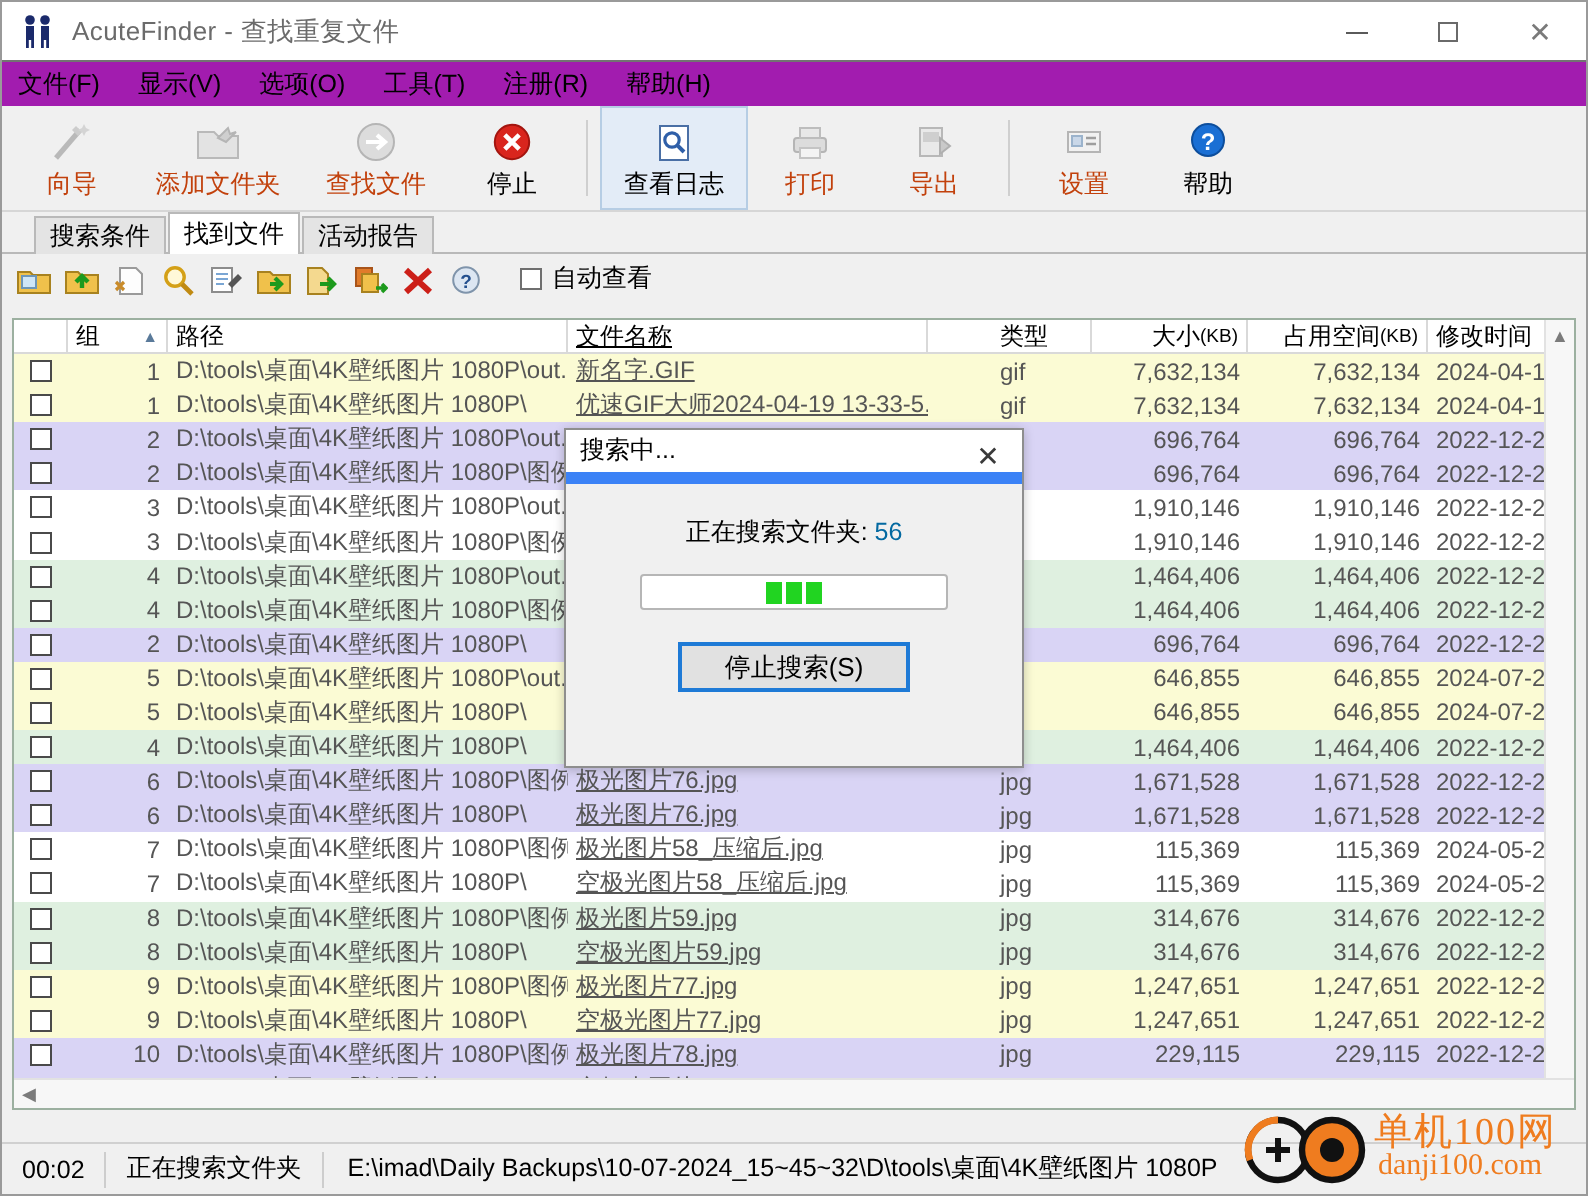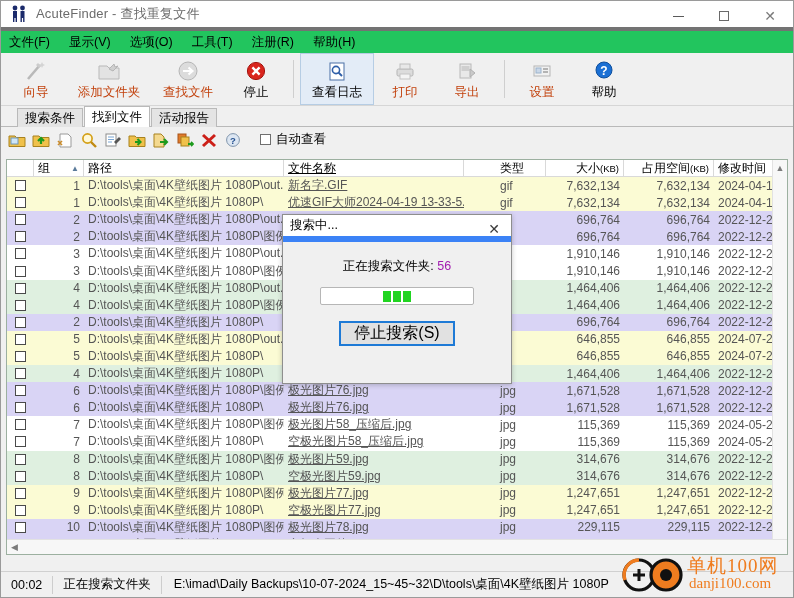--- a/index.html
+++ b/index.html
@@ -9,32 +9,32 @@
     font-size: 12px;
     background:#f0f0f0;
     color:#000;
     -webkit-font-smoothing: none;
   }
   .app { position:relative; width:794px; height:598px; background:#f0f0f0;
          border:1px solid #9a9a9a; overflow:hidden; }
 
   
   .titlebar { height:30px; background:#ffffff; display:flex; align-items:center;
-              border-bottom:4px solid #737373; position:relative; }
+              border-bottom:1px solid #737373; position:relative; }
   .title-icon { width:20px; height:20px; margin-left:8px; margin-right:7px; position:relative; flex:0 0 auto;}
   .title-text { font-size:13px; color:#6b6b6b; letter-spacing:.2px; }
   .win-btns { position:absolute; right:0; top:0; height:30px; display:flex; }
   .win-btn { width:46px; height:30px; display:flex; align-items:center; justify-content:center;
              color:#5a5a5a; font-size:12px; }
   .win-btn.close { font-size:14px; color:#7a7a7a;}
   .wb-min { width:11px; height:1px; background:#5a5a5a; display:block; }
   .wb-max { width:10px; height:10px; border:1px solid #6a6a6a; display:block; }
 
   
-  .menubar { height:22px; background:#22c55e; display:flex; align-items:center;
+  .menubar { height:22px; background:#a21caf; display:flex; align-items:center;
              padding-left:8px; }
   .menu-item { font-size:12.5px; color:#000; padding:2px 9px 2px 0px; margin-right:10px; }
 
   
   .toolbar { height:53px; background:#f0f0f0; display:flex; align-items:stretch;
              border-bottom:1px solid #d6d6d6; padding:0 4px; }
   .tb-item { width:62px; display:flex; flex-direction:column; align-items:center;
              justify-content:center; gap:1px; padding-top:2px; }
   .tb-item.wide { width:74px; }
   .tb-item.w2 { width:84px; }
@@ -113,28 +113,28 @@
            background:#f0f0f0; border:1px solid #8e8e8e;
            box-shadow:0 1px 5px rgba(0,0,0,.22); }
   .m-title { height:27px; background:#fff; display:flex; align-items:center;
              padding-left:7px; border-bottom:6px solid #3b82f6;}
   .m-title span { font-size:12.5px; }
   .m-close { position:absolute; right:0; top:0; width:34px; height:27px;
              display:flex; align-items:center; justify-content:center; font-size:14px; color:#3a3a3a;}
   .m-body { padding-top:16px; text-align:center; }
   .m-line { font-size:12.5px; margin-bottom:12px; }
   .m-line b { font-weight:normal; }
-  .m-num { color:#a21caf; }
+  .m-num { color:#0369a1; }
   .m-prog { width:154px; height:18px; margin:6px auto 0 auto; background:#fff;
             border:1px solid #b6b6b6; border-radius:2px; display:flex;
             align-items:center; justify-content:center; gap:2px; }
   .m-blk { width:8px; height:11px; background:#21d421; }
   .m-btn { width:116px; height:25px; margin:16px auto 0 auto; background:#e1e1e1;
            border:2px solid #1e7ad6; display:flex; align-items:center; justify-content:center;
-           font-size:16px; }
+           font-size:13px; }
 </style>
 </head>
 <body>
 
 <div class="app">
 
   <div class="titlebar">
     <div class="title-icon">
       <svg width="20" height="20" viewBox="0 0 20 20">
         <circle cx="6" cy="4" r="2.4" fill="#1b2a6b"></circle>

